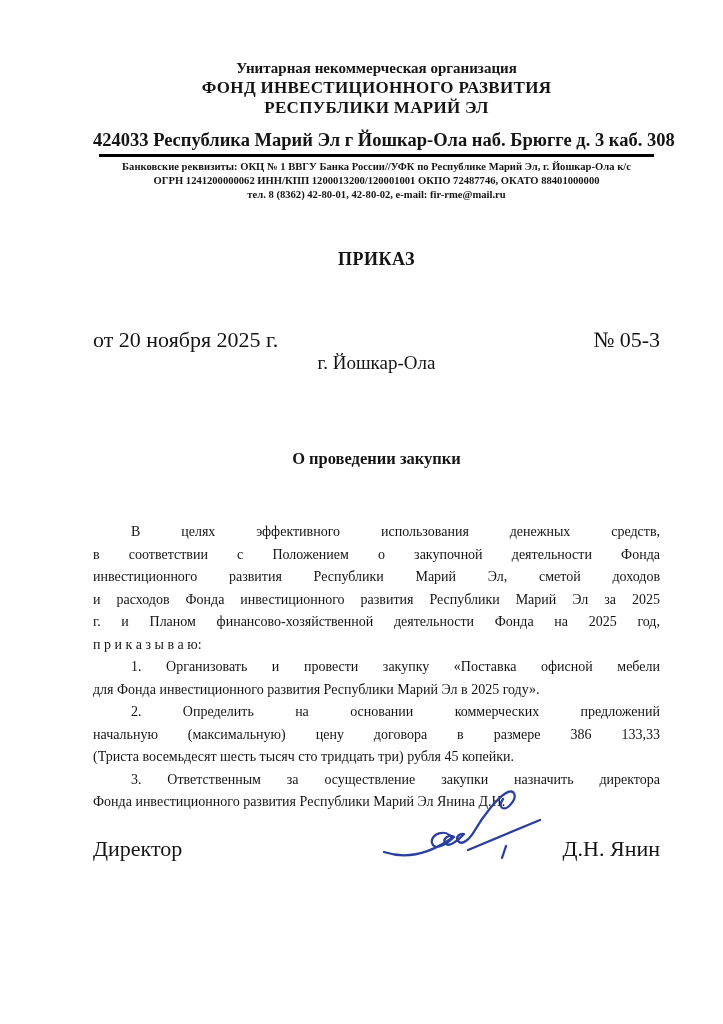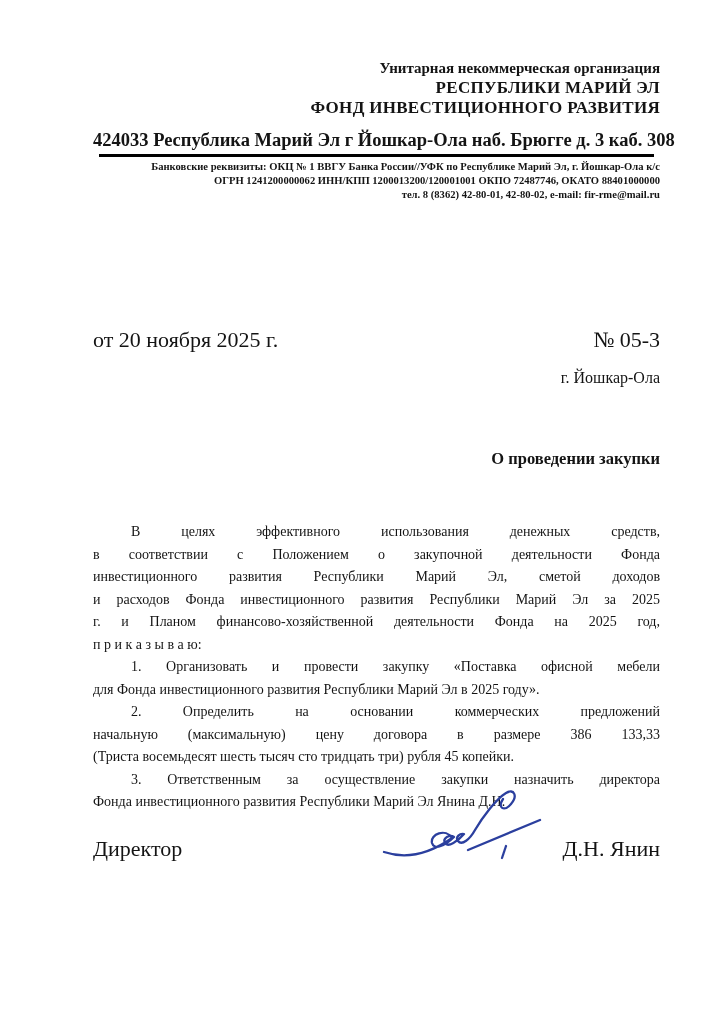--- a/index.html
+++ b/index.html
@@ -6,63 +6,64 @@
   .sheet{
     position:relative;
     width:723px;height:1024px;
     margin:0 auto;
     background:#ffffff;
     font-family:"Liberation Serif","DejaVu Serif",serif;
     color:#141414;
     overflow:hidden;
   }
   .content{position:absolute;left:93px;width:567px;}
-  .centered{text-align:right;}
+  .centered{text-align:center;}
   .nowrap{white-space:nowrap;}
 
   
   .letterhead{top:58px;}
   .lh-orgtype{font-size:15px;font-weight:bold;line-height:20px;}
   .lh-orgname{font-size:17px;font-weight:bold;line-height:20px;letter-spacing:.3px;}
   .lh-address{font-size:18.5px;font-weight:bold;line-height:23px;margin-top:11px;}
   .lh-rule{border:0;border-top:3px solid #000;margin:2px 6px 3px 6px;}
   .lh-bank{font-size:10.6px;font-weight:bold;line-height:13.8px;}
 
   
   .order-title{top:249px;font-size:18px;font-weight:bold;letter-spacing:.5px;}
   .meta-row{top:327px;display:flex;justify-content:space-between;font-size:22px;}
-  .city-line{top:369px;font-size:16px;}
+  .city-line{top:352px;font-size:19px;}
   .subject-line{top:449px;font-size:16.5px;font-weight:bold;}
 
   
   .body-block{top:521px;font-size:14px;line-height:22.5px;}
   .jline{text-align:justify;text-align-last:justify;}
   .lline{text-align:left;}
   .indent{text-indent:38px;}
 
   
   .sign-row{top:836px;display:flex;justify-content:space-between;font-size:22px;position:absolute;}
   .sig-wrap{position:absolute;left:285px;top:-48px;width:185px;height:84px;}
 </style>
 </head>
 <body>
 
 <div class="sheet">
 
   <div class="content centered letterhead">
     <div class="lh-orgtype nowrap">Унитарная некоммерческая организация</div>
+    <div class="lh-orgname nowrap">ФОНД ИНВЕСТИЦИОННОГО РАЗВИТИЯ</div>
     <div class="lh-orgname nowrap">РЕСПУБЛИКИ МАРИЙ ЭЛ</div>
-    <div class="lh-orgname nowrap">ФОНД ИНВЕСТИЦИОННОГО РАЗВИТИЯ</div>
     <div class="lh-address nowrap">424033 Республика Марий Эл г Йошкар-Ола наб. Брюгге д. 3 каб. 308</div>
     <hr class="lh-rule">
     <div class="lh-bank nowrap">Банковские реквизиты: ОКЦ № 1 ВВГУ Банка России//УФК по Республике Марий Эл, г. Йошкар-Ола к/с</div>
     <div class="lh-bank nowrap">ОГРН 1241200000062 ИНН/КПП 1200013200/120001001 ОКПО 72487746, ОКАТО 88401000000</div>
     <div class="lh-bank nowrap">тел. 8 (8362) 42-80-01, 42-80-02, e-mail: fir-rme@mail.ru</div>
   </div>
 
+  <div class="content centered order-title">ПРИКАЗ</div>
 
   <div class="content meta-row">
     <span>от 20 ноября 2025 г.</span>
     <span>№ 05-3</span>
   </div>
 
   <div class="content centered city-line">г. Йошкар-Ола</div>
 
   <div class="content centered subject-line">О проведении закупки</div>
 

